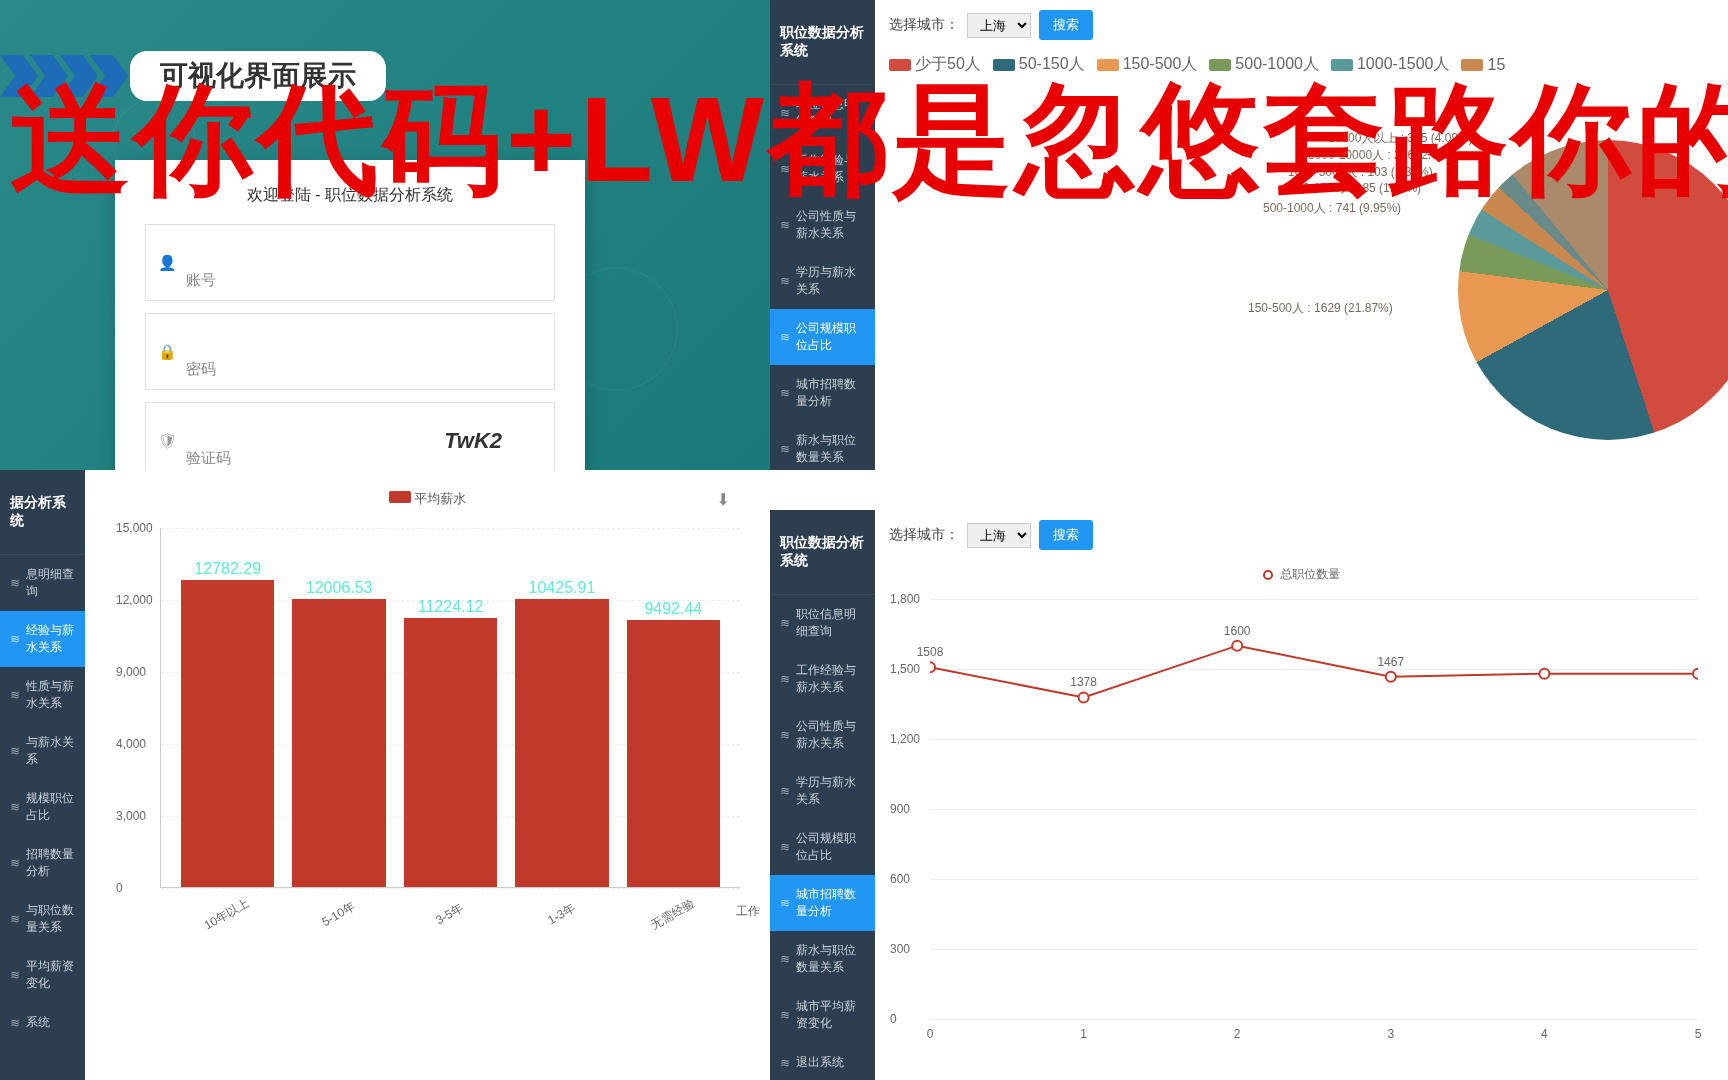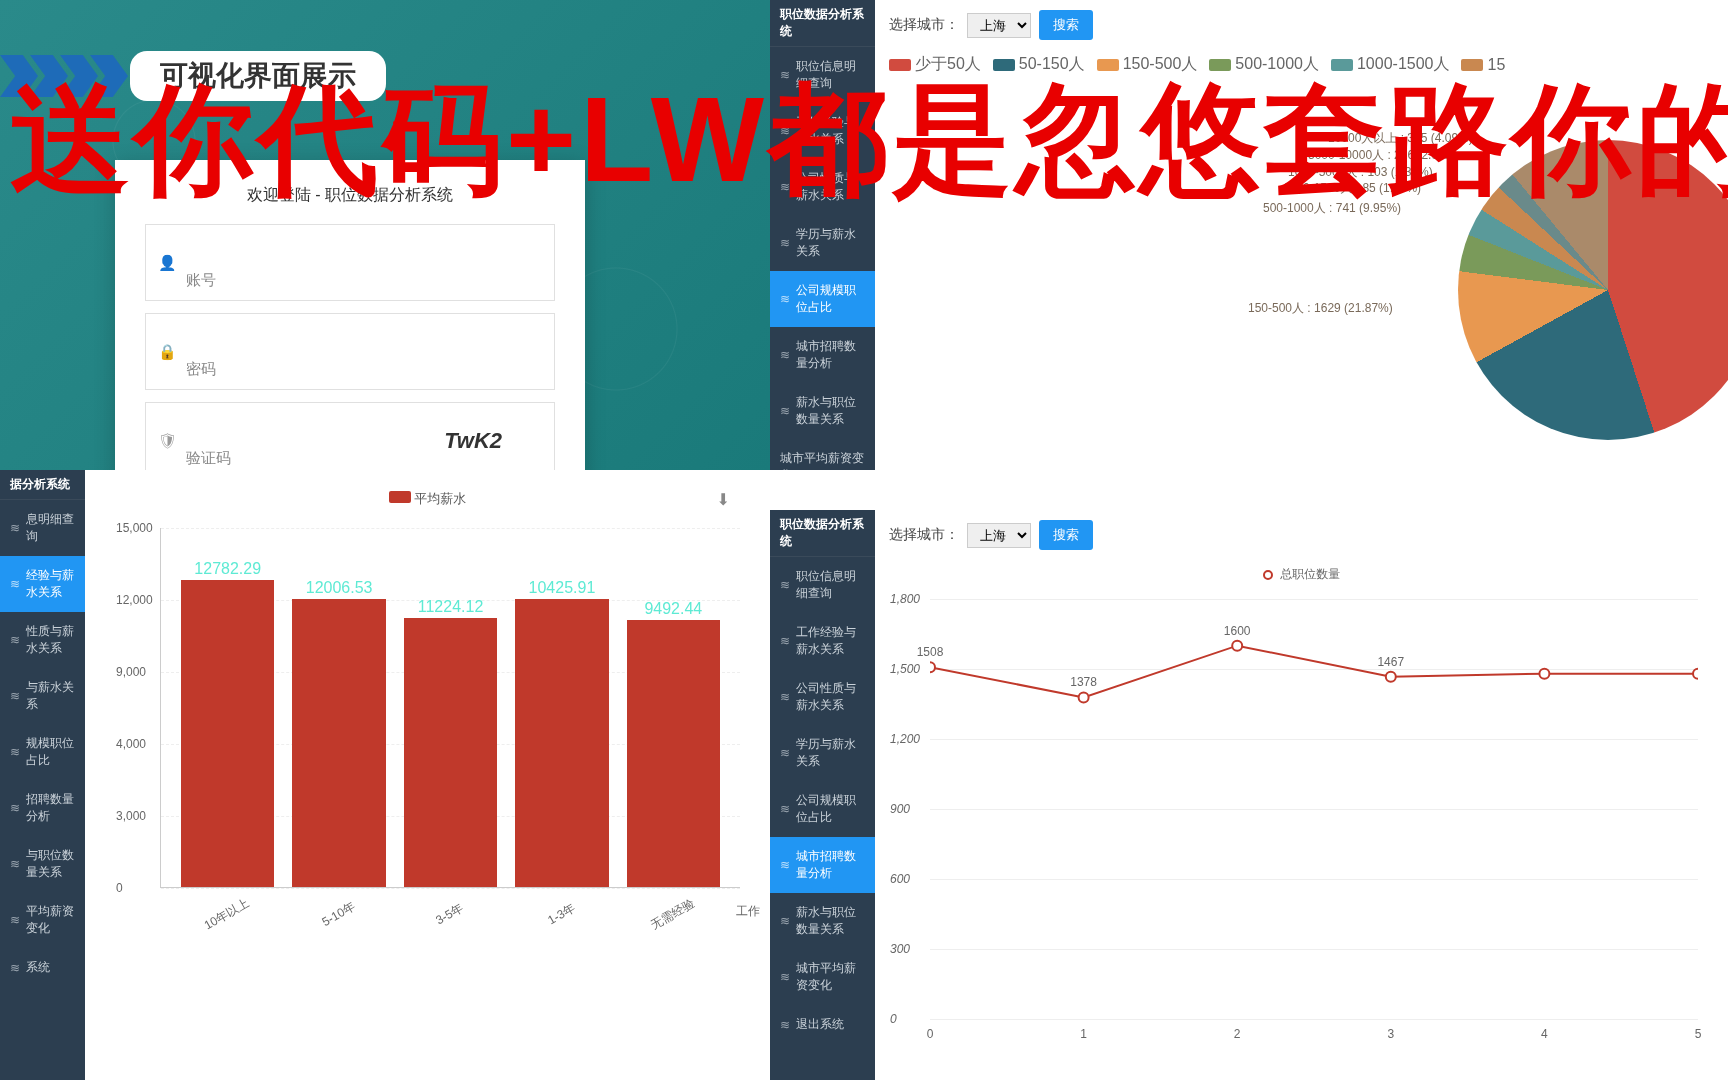--- a/index.html
+++ b/index.html
@@ -30,21 +30,21 @@
 .login-title { text-align:center; font-size:16px; color:#333; margin-bottom:18px; }
 .inp-row { border:1px solid #e0e0e0; display:flex; align-items:center; padding:10px 12px; margin-bottom:12px; }
 .inp-row .ic { width:20px; color:#999; font-size:15px; }
 .inp-row .lbl, .inp-row input { border:none; outline:none; font-size:15px; color:#888; flex:1; margin-left:8px;margin-top:36px; }
 .captcha { font-size:22px; font-weight:700; font-style:italic; color:#333; margin-left:auto; margin-right:40px; }
 .login-btn { width:100%; background:#1a9494; color:#fff; border:none; padding:14px; font-size:16px; margin-top:12px; cursor:pointer; }
 
 
 .sidebar { width:110px; background:#2c3e50; color:#cbd3da; font-size:12px; flex-shrink:0; }
 .sidebar.wide { width:105px; }
-.sb-title { padding:6px 10px; font-size:12px; font-weight:600; color:#fff; border-bottom:1px solid #3a4a5a; }
+.sb-title { padding:24px 10px; font-size:14px; font-weight:600; color:#fff; border-bottom:1px solid #3a4a5a; }
 .sb-item { padding:11px 10px; display:flex; align-items:center; gap:6px; cursor:pointer; }
 .sb-item.active { background:#2196f3; color:#fff; }
 .sb-item .ic { font-size:12px; opacity:.7; }
 
 
 .q2 .content, .q4 .content { flex:1; background:#fff; margin:0; position:relative; }
 .q2 .sidebar, .q4 .sidebar { background:#2c3e50; }
 .toolbar { padding:10px 14px; display:flex; align-items:center; gap:8px; font-size:14px; color:#444; }
 .toolbar select { border:1px solid #ccc; padding:3px 8px; font-size:13px; }
 .btn-blue { background:#2196f3; color:#fff; border:none; padding:6px 14px; font-size:13px; cursor:pointer; border-radius:3px; }
@@ -83,21 +83,21 @@
 .bar-val { position:absolute; top:-20px; left:50%; transform:translateX(-50%); font-size:16px; color:#5eead4; }
 .x-labels { display:flex; padding:0 20px; gap:18px; margin-left:45px; }
 .x-lbl { flex:1; text-align:center; font-size:12px; color:#666; transform:rotate(-30deg); transform-origin:center; margin-top:18px; }
 .axis-title { position:absolute; right:10px; bottom:160px; font-size:12px; color:#666; }
 
 
 .q4 .content { padding:0; }
 .line-legend { text-align:center; font-size:12px; color:#666; padding:6px; }
 .line-legend .ring { display:inline-block; width:10px; height:10px; border:2px solid #c0392b; border-radius:50%; vertical-align:middle; margin-right:4px; }
 .line-chart { position:relative; height:420px; margin:10px 30px 10px 55px; }
-.lc-y { position:absolute; left:-40px; font-size:12px; color:#666; transform:translateY(-50%);font-style:italic; }
+.lc-y { position:absolute; left:-40px; font-size:12px; color:#666; transform:translateY(-50%); }
 .lc-grid { position:absolute; left:0; right:0; border-top:1px solid #eee; }
 .lc-svg { position:absolute; inset:0; }
 .lc-x { position:absolute; bottom:-22px; font-size:12px; color:#666; transform:translateX(-50%); }
 .pt-lbl { position:absolute; font-size:12px; color:#666; transform:translate(-50%,-160%); }
 
 
 .q2 { padding:0; }
 .q4 { padding:0; }
 .q2 .sidebar, .q4 .sidebar { margin:0; }
 </style>

